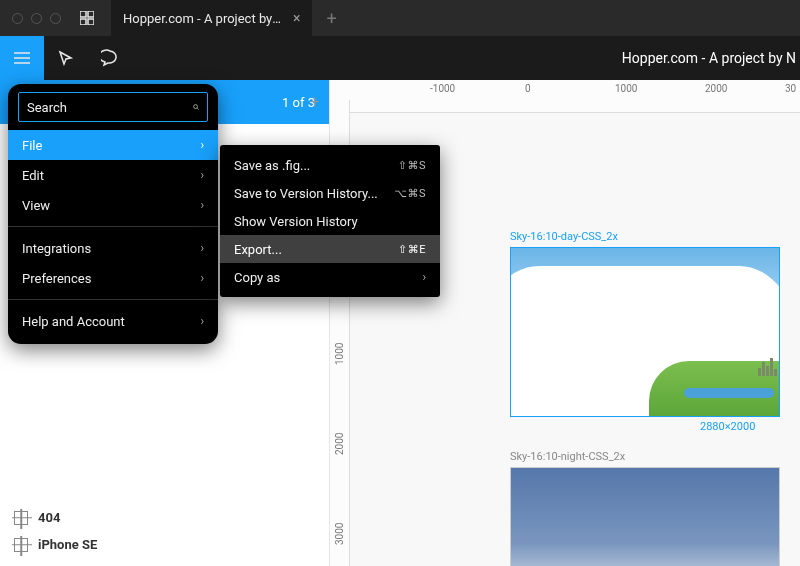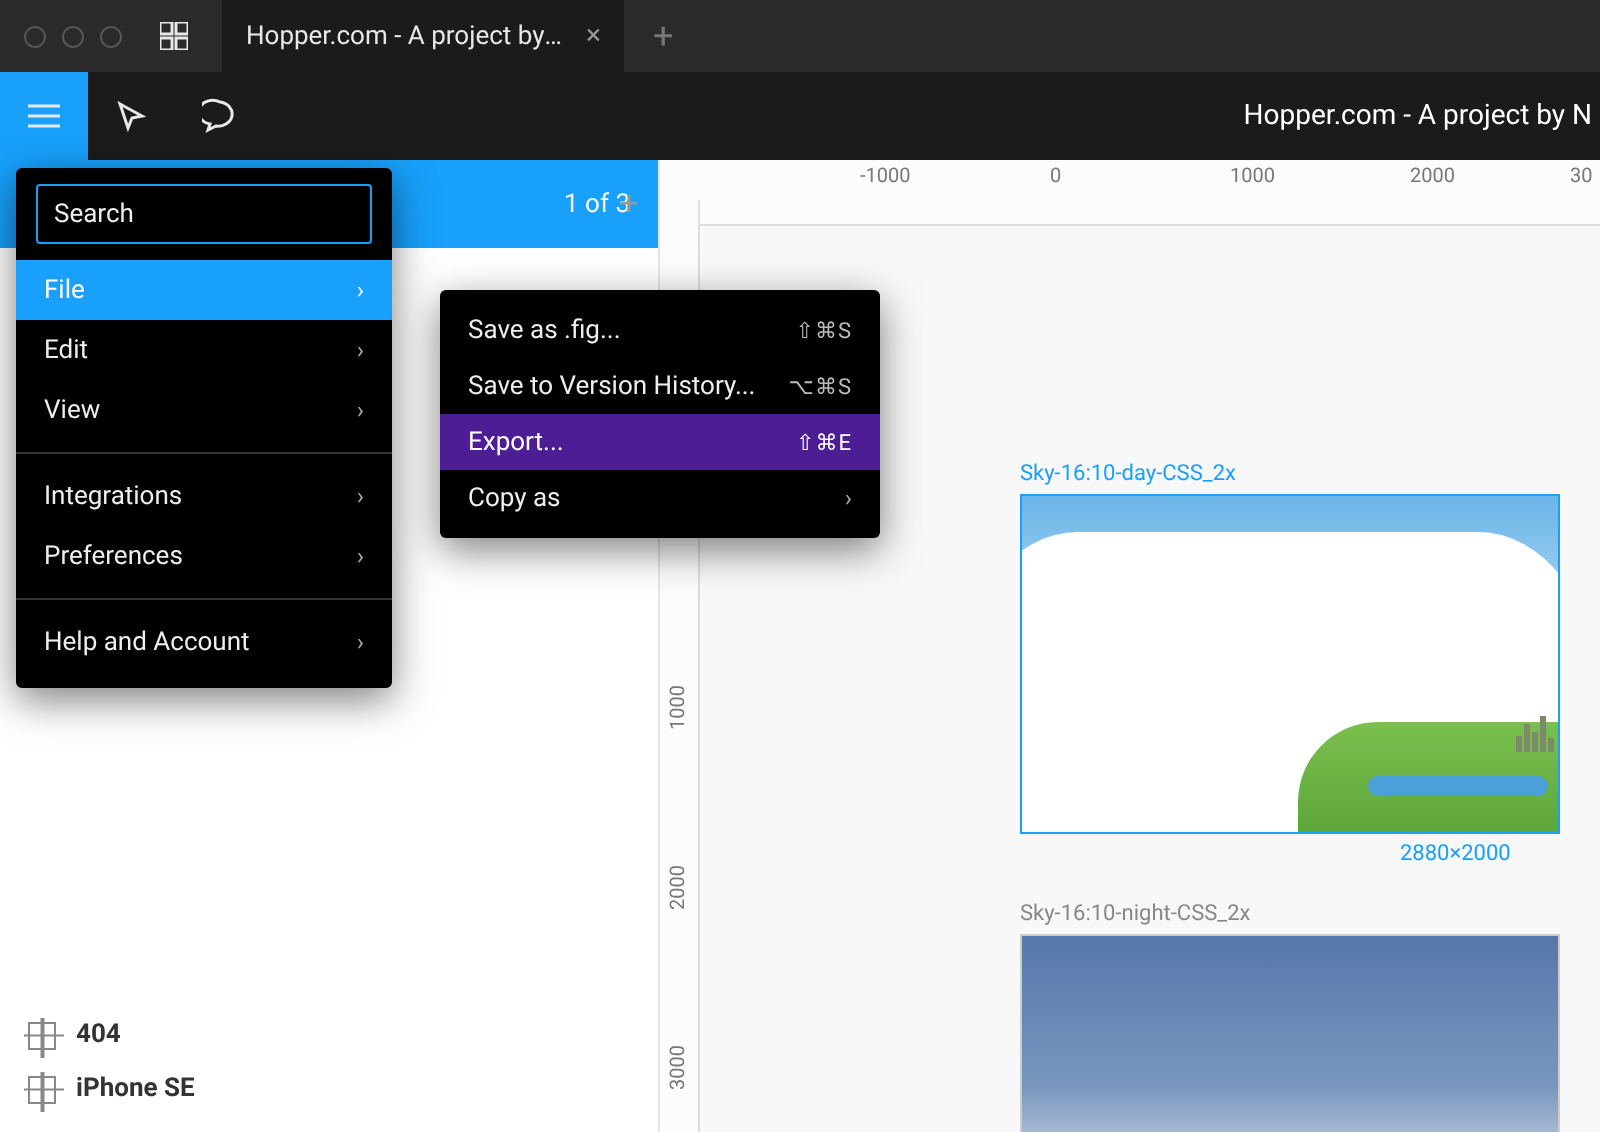--- a/index.html
+++ b/index.html
@@ -51,35 +51,35 @@
   .cloud { position:absolute; bottom:40px; right:-20px; width:320px; height:110px; background:#fff; border-radius:60px 60px 0 0 / 80px 80px 0 0; }
   .hills { position:absolute; bottom:0; right:0; width:130px; height:55px; background:linear-gradient(#7bbf4e,#5da63a); border-radius:40px 0 0 0; }
   .river { position:absolute; bottom:18px; right:5px; width:90px; height:10px; background:#4aa0d8; border-radius:5px; }
   .city { position:absolute; bottom:40px; right:2px; display:flex; gap:1px; align-items:flex-end;}
   .bld { width:3px; background:#7a8a6a; }
   .dims { position:absolute; font-size:11px; color:#18a0fb; }
   
   .night-frame { width:270px; height:110px; background:linear-gradient(#5577aa, #7a96bf 70%, #b8c7db 100%); border:1px solid #ccc; }
   
   
-  .main-menu { position:absolute; left:8px; top:84px; width:188px; background:#000; border-radius:3px; box-shadow:0 6px 20px rgba(0,0,0,0.5); padding:8px 0; z-index:100; }
+  .main-menu { position:absolute; left:8px; top:84px; width:210px; background:#000; border-radius:13px; box-shadow:0 6px 20px rgba(0,0,0,0.5); padding:8px 0; z-index:100; }
   .search-row { padding:0 10px 8px; }
   .search-box { display:flex; align-items:center; height:30px; border:1.5px solid #18a0fb; border-radius:2px; padding:0 8px; background:#000; }
   .search-input { flex:1; background:transparent; border:none; outline:none; color:#fff; font-size:13px; }
   .search-input::placeholder { color:#eee; }
   .menu-row { display:flex; align-items:center; justify-content:space-between; padding:0 14px; height:30px; color:#eee; font-size:13px; cursor:pointer; }
   .menu-row .chev { color:#aaa; font-size:12px; }
   .menu-row.sel { background:#18a0fb; color:#fff; }
   .menu-row.sel .chev { color:#fff; }
   .menu-sep { height:1px; background:#333; margin:6px 0; }
   
   
   .submenu { position:absolute; left:220px; top:145px; width:220px; background:#000; border-radius:3px; box-shadow:0 6px 20px rgba(0,0,0,0.5); padding:6px 0; z-index:101; }
   .sub-row { display:flex; align-items:center; justify-content:space-between; padding:0 14px; height:28px; color:#eee; font-size:13px; cursor:pointer; }
-  .sub-row.sel { background:#4c1d95; color:#fff; }
+  .sub-row.sel { background:#404040; color:#fff; }
   .sub-short { color:#bbb; font-size:11px; letter-spacing:0.5px; }
   .sub-row.sel .sub-short { color:#fff; }
   .sub-row .chev { color:#aaa; font-size:12px; }
   
   .icon-stroke { stroke:#e8e8e8; stroke-width:1.5; fill:none; }
 </style>
 </head>
 <body>
 
 <div class="titlebar">
@@ -222,20 +222,24 @@
 
 <div class="submenu">
   <div class="sub-row">
     <span>Save as .fig...</span>
     <span class="sub-short">⇧⌘S</span>
   </div>
   <div class="sub-row">
     <span>Save to Version History...</span>
     <span class="sub-short">⌥⌘S</span>
   </div>
+  <div class="sub-row">
+    <span>Show Version History</span>
+    <span class="sub-short"></span>
+  </div>
   <div class="sub-row sel">
     <span>Export...</span>
     <span class="sub-short">⇧⌘E</span>
   </div>
   <div class="sub-row">
     <span>Copy as</span>
     <span class="chev">›</span>
   </div>
 </div>
 

